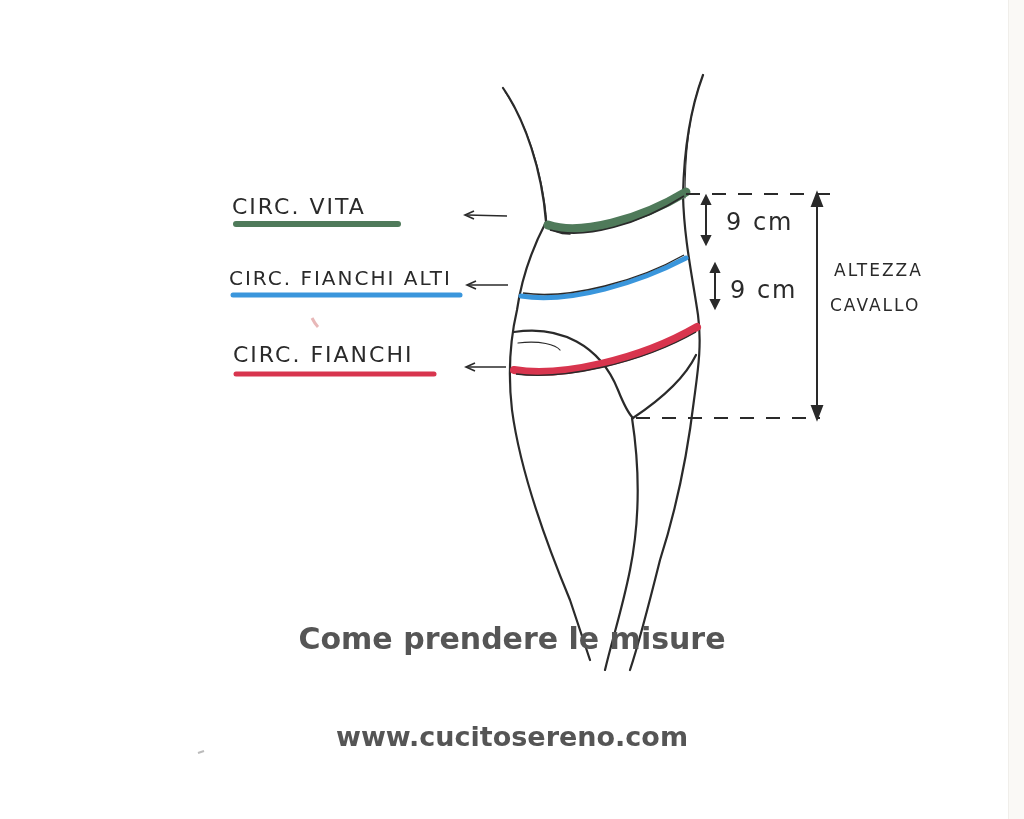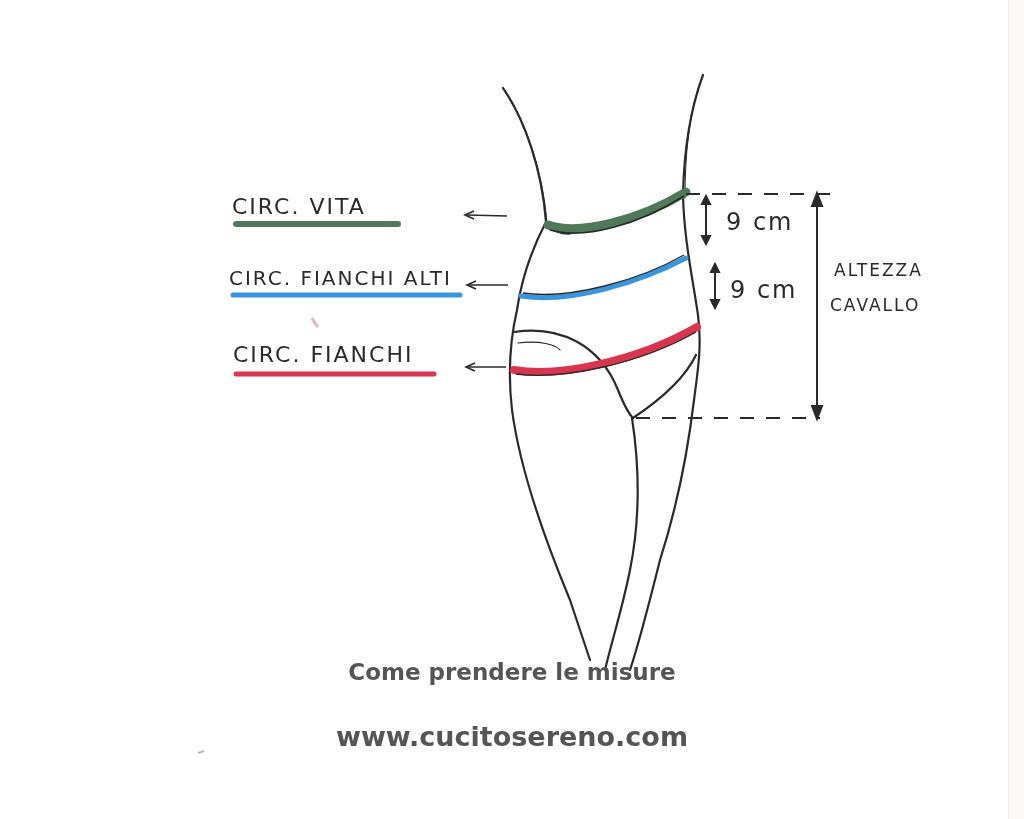--- a/index.html
+++ b/index.html
@@ -2,21 +2,21 @@
 <html><head>
   <meta charset="utf-8">
   <style>
     html, body { margin: 0; padding: 0; background: #ffffff; }
     body { width: 1024px; height: 819px; position: relative; overflow: hidden; font-family: "Liberation Sans", sans-serif; }
     .paper { position: absolute; left: 0; top: 0; width: 1024px; height: 819px; background: #ffffff; }
     .paper-edge { position: absolute; left: 1008px; top: 0; width: 16px; height: 819px; background: #faf9f6; border-left: 1px solid #f0eeea; }
     svg.drawing { position: absolute; left: 0; top: 0; width: 1024px; height: 819px; }
     .hand { font-family: "DejaVu Sans", sans-serif; fill: #2a2a2a; font-weight: normal; letter-spacing: 2px; }
     .caption { position: absolute; left: 0; width: 1024px; text-align: center; color: #555555; font-weight: bold; font-family: "DejaVu Sans", sans-serif; }
-    .caption-title { top: 659px; font-size: 23px; letter-spacing: 0px; }
+    .caption-title { top: 621px; font-size: 30px; letter-spacing: 0px; }
     .caption-url { top: 721px; font-size: 27px; }
   </style>
 </head>
 <body>
 
 <div class="paper"></div>
 <div class="paper-edge"></div>
 
 <svg class="drawing" viewBox="0 0 1024 819">
   <g fill="none" stroke="#2a2a2a" stroke-width="2.2" stroke-linecap="round" stroke-linejoin="round">

